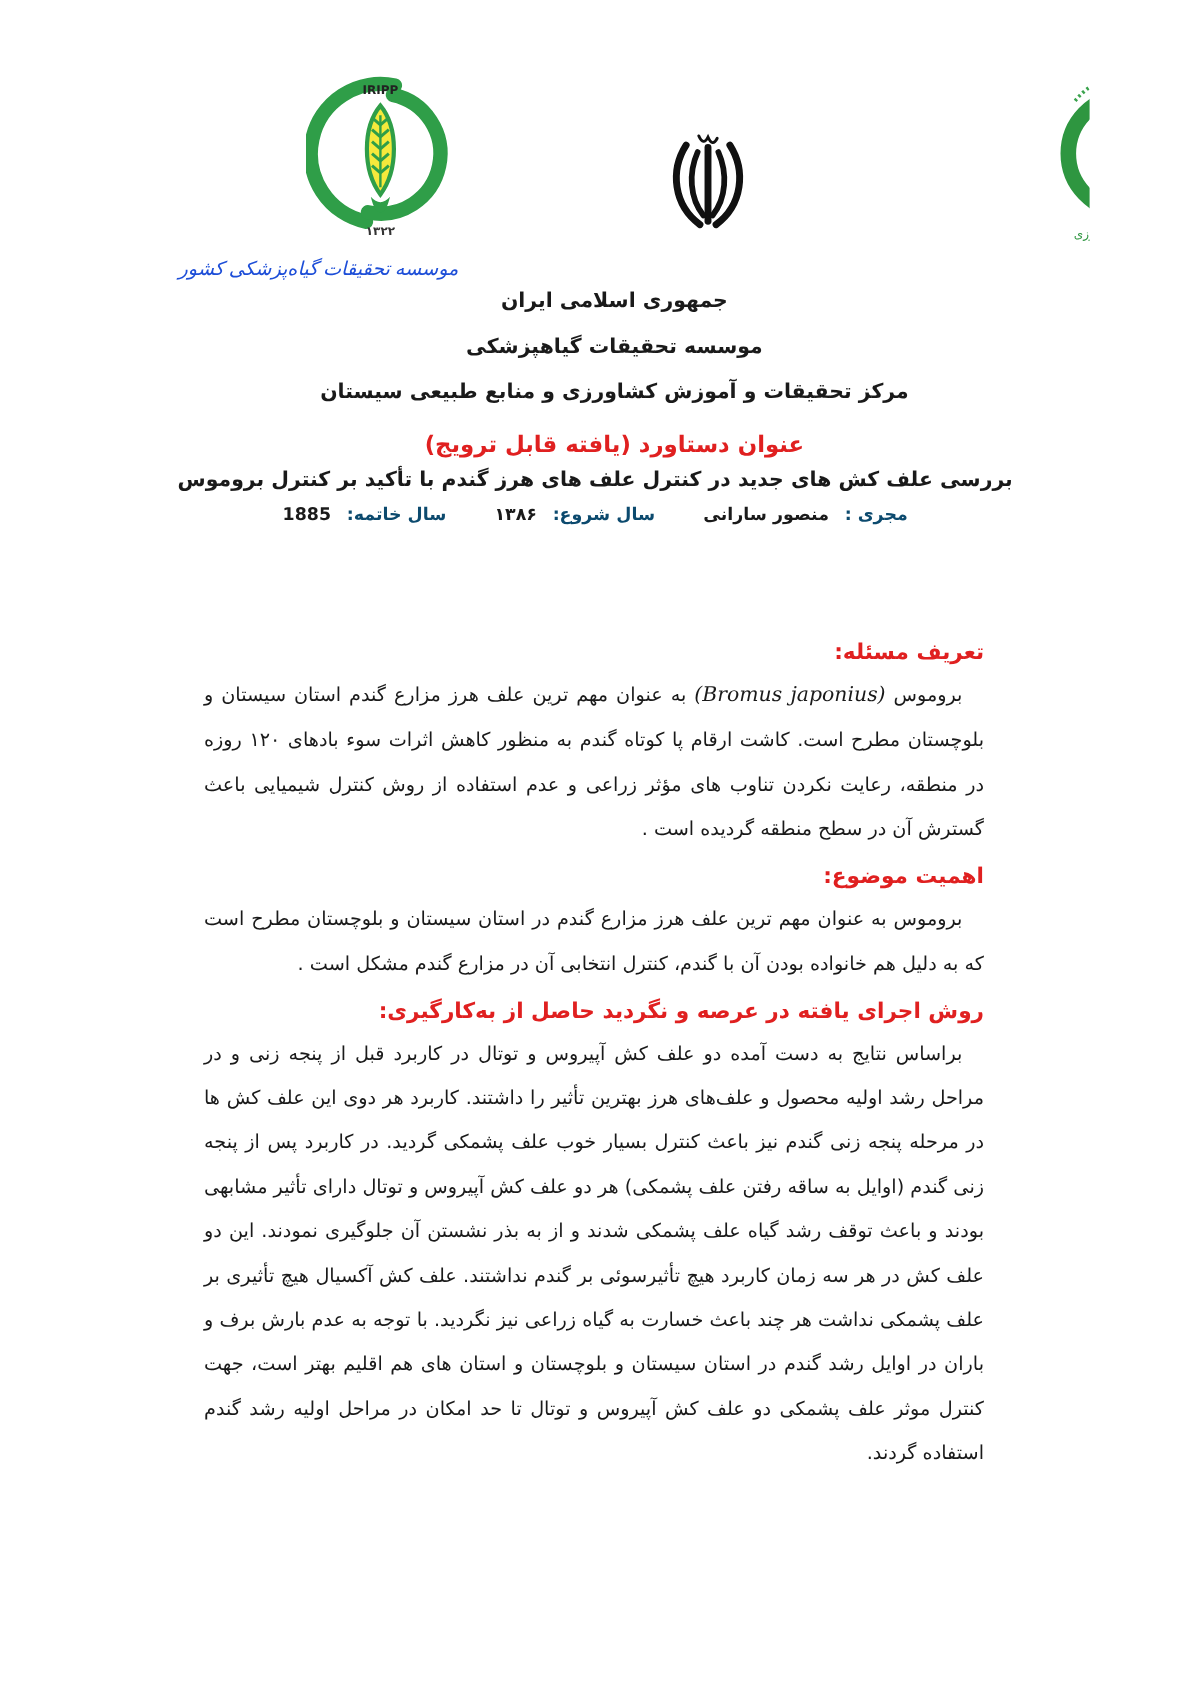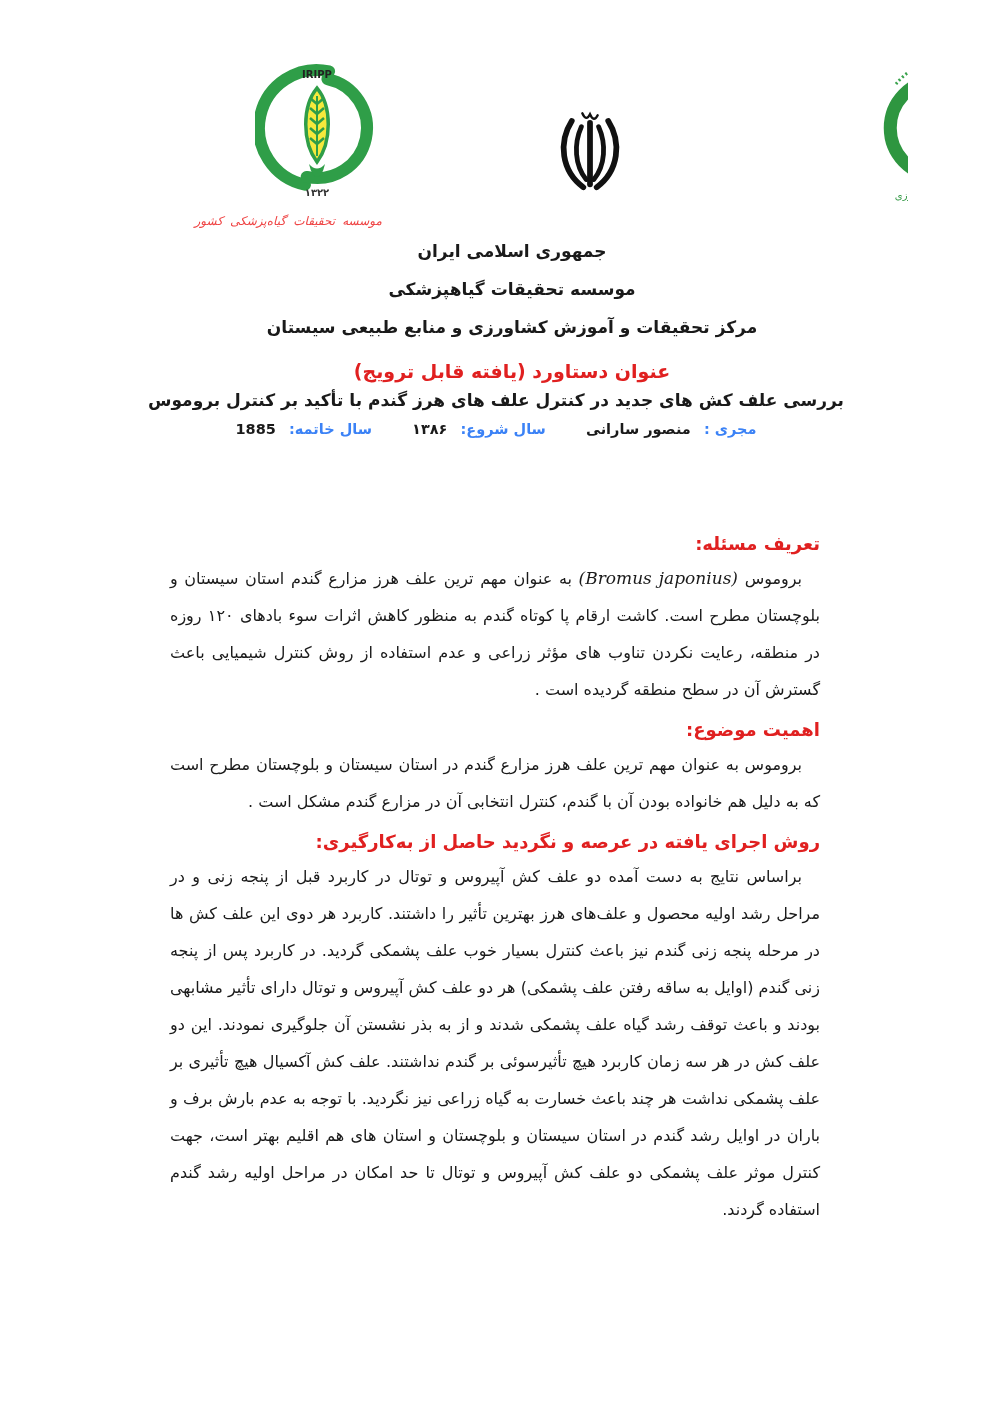--- a/index.html
+++ b/index.html
@@ -17,24 +17,24 @@
   }
 
   
   .logo { position: absolute; text-align: center; }
   .logo-left   { left: 168px; top: 62px;  width: 130px; }
   .logo-center { left: 458px; top: 96px;  width: 96px;  }
   .logo-right  { left: 784px; top: 48px;  width: 144px; }
   .logo svg { display: block; margin: 0 auto; }
   .logo-caption {
     margin-top: 2px;
-    font-size: 12px;
+    font-size: 16px;
     font-style: italic;
-    color: #ef4444;
-    font-family: Liberation Mono, monospace;
+    color: #1d4ed8;
+    font-family: Liberation Serif, serif;
     white-space: nowrap;
   }
   .logo-caption.green {
     color: #2e9640;
     font-style: normal;
     font-size: 10px;
     font-family: "DejaVu Sans", sans-serif;
   }
 
   
@@ -62,21 +62,21 @@
     font-weight: bold;
     margin-bottom: 8px;
     margin-left: 32px;
   }
   .sub-title {
     font-size: 17px;
     font-weight: bold;
     margin-bottom: 11px;
   }
   .meta-line { font-size: 14.5px; font-weight: bold; }
-  .meta-line .lbl { color: #3b82f6; }
+  .meta-line .lbl { color: #0c4a6e; }
   .meta-line .val { color: #1a1a1a; }
   .meta-line span { margin: 0 4px; }
   .meta-gap { display: inline-block; width: 14px; }
 
   
   .body-text {
     position: absolute;
     top: 522px;
     left: 86px;
     right: 88px;

